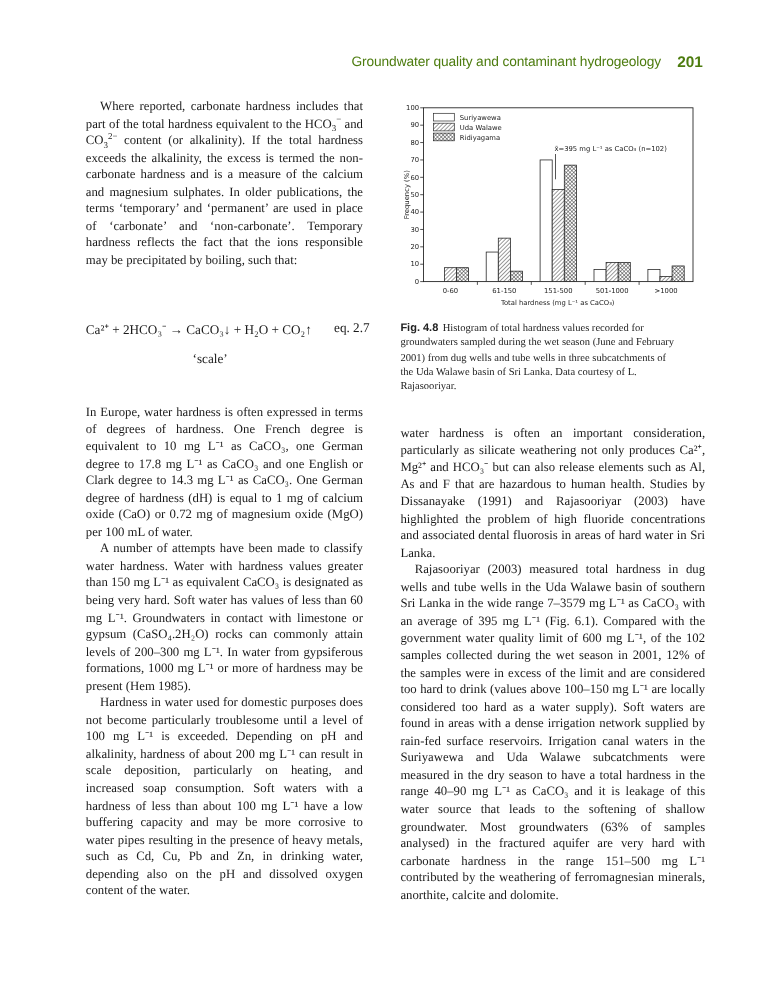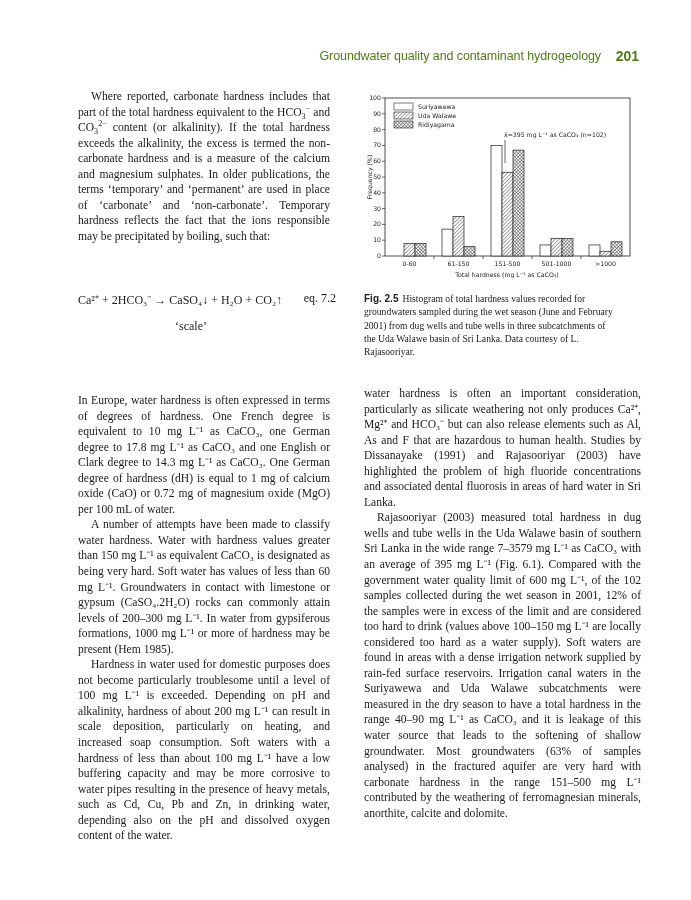--- a/index.html
+++ b/index.html
@@ -29,26 +29,26 @@
 <div class="running-head">
   <span class="title">Groundwater quality and contaminant hydrogeology</span>
   <span class="pno">201</span>
 </div>
 
 <div class="col col-left">
   <p class="ind"><span>Where reported, carbonate hardness includes that part of the total hardness equivalent to the HCO</span><sub>3</sub><sup>−</sup><span> and CO</span><sub>3</sub><sup>2−</sup><span> content (or alkalinity). If the total hardness exceeds the alkalinity, the excess is termed the non-carbonate hardness and is a measure of the calcium and magnesium sulphates. In older publications, the terms ‘temporary’ and ‘permanent’ are used in place of ‘carbonate’ and ‘non-carbonate’. Temporary hardness reflects the fact that the ions responsible may be precipitated by boiling, such that:</span></p>
 </div>
 
 <div class="eq">
-  <span class="formula">Ca²⁺ + 2HCO₃⁻ → CaSO₄↓ + H₂O + CO₂↑</span>
-  <span class="eqno">eq. 7.2</span>
+  <span class="formula">Ca²⁺ + 2HCO₃⁻ → CaCO₃↓ + H₂O + CO₂↑</span>
+  <span class="eqno">eq. 2.7</span>
   <span class="scale">‘scale’</span>
 </div>
 
-<div class="col col-left" style="top:367px;margin-top:26px;">
+<div class="col col-left" style="top:367px;">
   <p>In Europe, water hardness is often expressed in terms of degrees of hardness. One French degree is equivalent to 10 mg L⁻¹ as CaCO₃, one German degree to 17.8 mg L⁻¹ as CaCO₃ and one English or Clark degree to 14.3 mg L⁻¹ as CaCO₃. One German degree of hardness (dH) is equal to 1 mg of calcium oxide (CaO) or 0.72 mg of magnesium oxide (MgO) per 100 mL of water.</p>
   <p class="ind">A number of attempts have been made to classify water hardness. Water with hardness values greater than 150 mg L⁻¹ as equivalent CaCO₃ is designated as being very hard. Soft water has values of less than 60 mg L⁻¹. Groundwaters in contact with limestone or gypsum (CaSO₄.2H₂O) rocks can commonly attain levels of 200–300 mg L⁻¹. In water from gypsiferous formations, 1000 mg L⁻¹ or more of hardness may be present (Hem 1985).</p>
   <p class="ind">Hardness in water used for domestic purposes does not become particularly troublesome until a level of 100 mg L⁻¹ is exceeded. Depending on pH and alkalinity, hardness of about 200 mg L⁻¹ can result in scale deposition, particularly on heating, and increased soap consumption. Soft waters with a hardness of less than about 100 mg L⁻¹ have a low buffering capacity and may be more corrosive to water pipes resulting in the presence of heavy metals, such as Cd, Cu, Pb and Zn, in drinking water, depending also on the pH and dissolved oxygen content of the water.</p>
 </div>
 
 <div class="chart">
   <svg viewBox="0 0 300 200">
     <defs>
       <pattern id="diag" width="2.6" height="2.6" patternUnits="userSpaceOnUse" patternTransform="rotate(45)">
         <rect width="2.6" height="2.6" fill="#fff"></rect>
@@ -120,19 +120,19 @@
         <text x="78" y="37">Ridiyagama</text>
       </g>
     <text id="ann" x="164" y="47">x̄=395 mg L⁻¹ as CaCO₃ (n=102)</text>
     <line x1="165" y1="50" x2="165" y2="73" stroke="#222" stroke-width="0.7"></line>
     <text id="xlab" x="167" y="187" text-anchor="middle">Total hardness (mg L⁻¹ as CaCO₃)</text>
     <text id="ylab" x="0" y="0" text-anchor="middle" transform="translate(32,87) rotate(-90)">Frequency (%)</text>
   </svg>
 </div>
 
 <div class="caption">
-  <span class="figlabel">Fig. 2.5</span><span>Histogram of total hardness values recorded for groundwaters sampled during the wet season (June and February 2001) from dug wells and tube wells in three subcatchments of the Uda Walawe basin of Sri Lanka. Data courtesy of L. Rajasooriyar.</span>
+  <span class="figlabel">Fig. 4.8</span><span>Histogram of total hardness values recorded for groundwaters sampled during the wet season (June and February 2001) from dug wells and tube wells in three subcatchments of the Uda Walawe basin of Sri Lanka. Data courtesy of L. Rajasooriyar.</span>
 </div>
 
 <div class="col col-right">
   <p>water hardness is often an important consideration, particularly as silicate weathering not only produces Ca²⁺, Mg²⁺ and HCO₃⁻ but can also release elements such as Al, As and F that are hazardous to human health. Studies by Dissanayake (1991) and Rajasooriyar (2003) have highlighted the problem of high fluoride concentrations and associated dental fluorosis in areas of hard water in Sri Lanka.</p>
   <p class="ind">Rajasooriyar (2003) measured total hardness in dug wells and tube wells in the Uda Walawe basin of southern Sri Lanka in the wide range 7–3579 mg L⁻¹ as CaCO₃ with an average of 395 mg L⁻¹ (Fig. 6.1). Compared with the government water quality limit of 600 mg L⁻¹, of the 102 samples collected during the wet season in 2001, 12% of the samples were in excess of the limit and are considered too hard to drink (values above 100–150 mg L⁻¹ are locally considered too hard as a water supply). Soft waters are found in areas with a dense irrigation network supplied by rain-fed surface reservoirs. Irrigation canal waters in the Suriyawewa and Uda Walawe subcatchments were measured in the dry season to have a total hardness in the range 40–90 mg L⁻¹ as CaCO₃ and it is leakage of this water source that leads to the softening of shallow groundwater. Most groundwaters (63% of samples analysed) in the fractured aquifer are very hard with carbonate hardness in the range 151–500 mg L⁻¹ contributed by the weathering of ferromagnesian minerals, anorthite, calcite and dolomite.</p>
 </div>
 
 </body></html>

